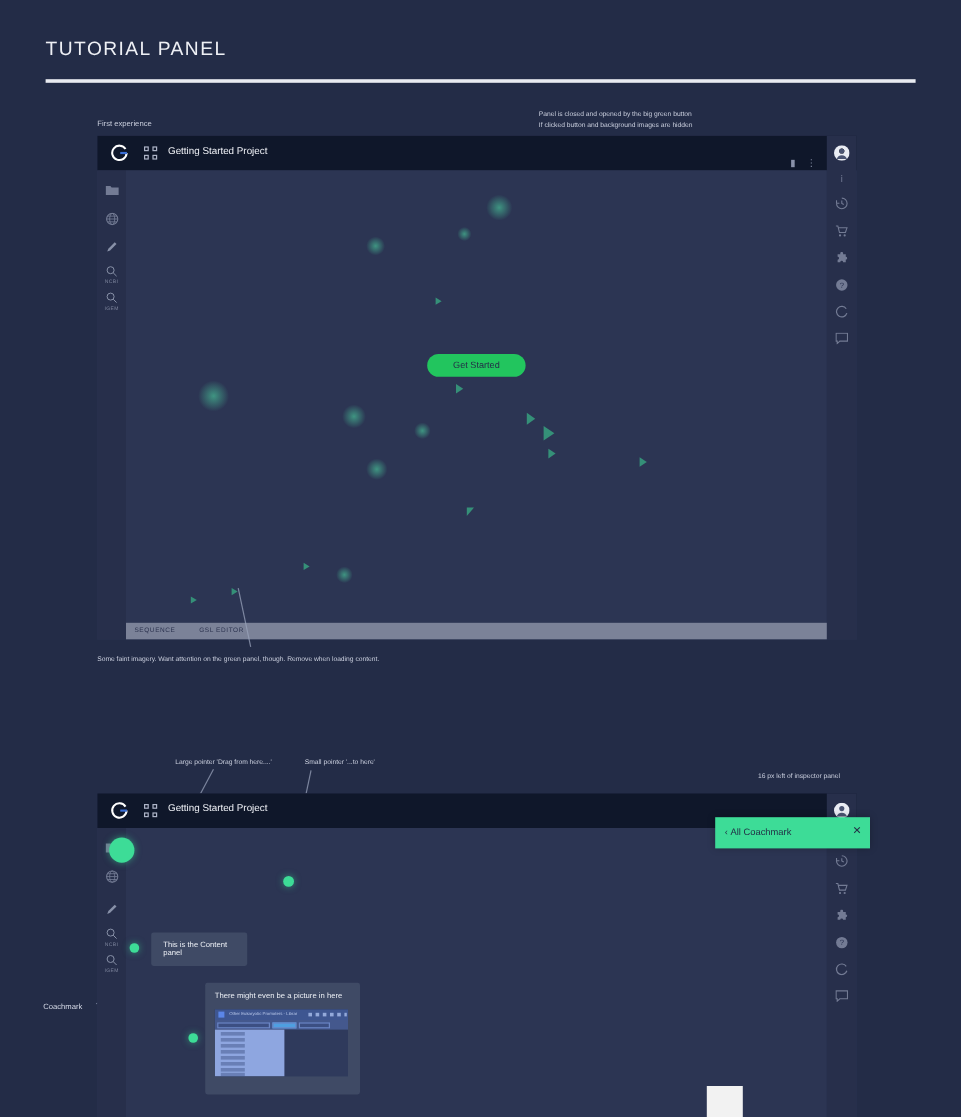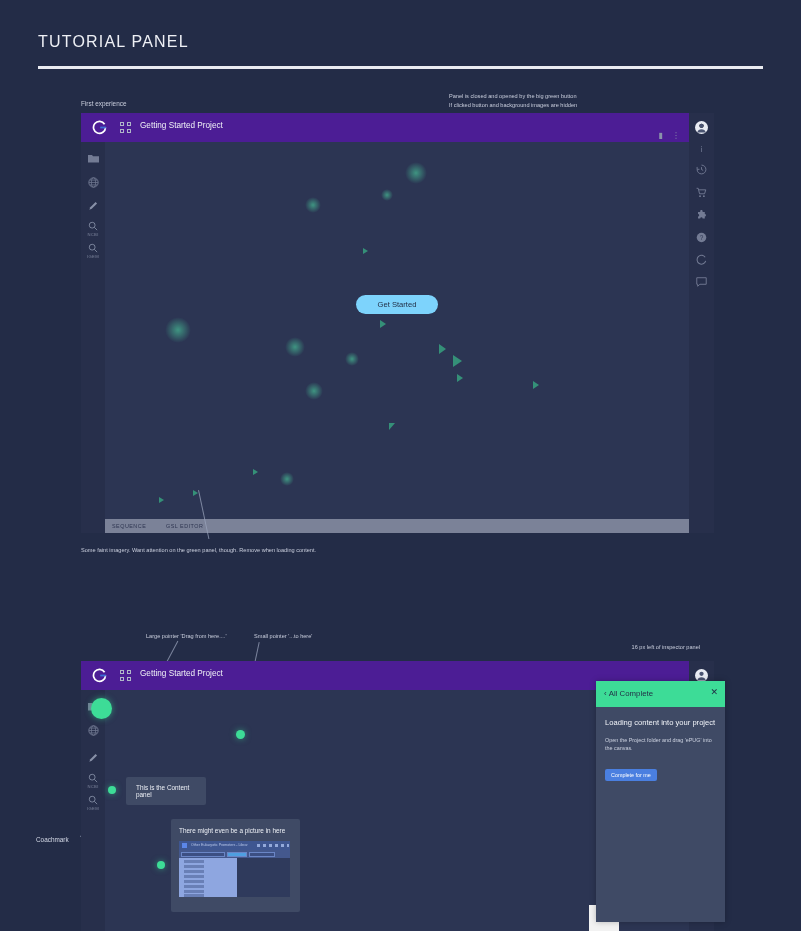--- a/index.html
+++ b/index.html
@@ -38,21 +38,21 @@
   }
 
   
   .app {
     position: absolute;
     background: #2b3452;
     overflow: hidden;
   }
   .app-top {
     position: absolute; left: 0; top: 0; right: 0; height: 29px;
-    background: #4c1d95;
+    background: #0f172a;
   }
   .logo {
     position: absolute; left: 11px; top: 7px; width: 15px; height: 15px;
   }
   .logo svg { display: block; }
   .grid-icon { position: absolute; left: 39px; top: 9px; width: 12px; height: 12px; }
   .grid-icon i {
     position: absolute; width: 4px; height: 4px;
     border: 1px solid #aeb5c8; background: transparent;
   }
@@ -94,21 +94,21 @@
   .canvas-art { position: absolute; inset: 0; opacity: .55; }
   .blob { position: absolute; border-radius: 50%; }
   .tri { position: absolute; width: 0; height: 0; }
 
   .welcome {
     position: absolute; left: 0; right: 0; top: 122px;
     text-align: center; font-size: 11.5px; color: #f3f5f9; letter-spacing: .2px;
   }
   .cta {
     position: absolute; left: 50%; top: 153px; transform: translateX(-50%);
-    background: #7dd3fc; color: #233047;
+    background: #22c55e; color: #233047;
     font-size: 7.6px; border: none; border-radius: 20px;
     width: 82px; height: 19px; cursor: pointer;
   }
 
   .statusbar {
     position: absolute; left: 24px; right: 25px; bottom: 0; height: 14px;
     background: #7b8298;
   }
   .statusbar span {
     position: absolute; top: 4px; font-size: 5.4px; letter-spacing: .5px; color: #2d3450;
@@ -471,24 +471,19 @@
         <u></u>
         <u></u>
 
       </div>
     </div>
   </div>
 
   <div class="tut" style="left:596px; top:681px;">
     <div class="tut-head">
       <div class="tut-back">
-        <span>‹&nbsp;</span><span>All Complete</span>
+        <span>‹&nbsp;</span><span>All Coachmark</span>
       </div>
       <div class="tut-x">✕</div>
     </div>
-    <div class="tut-body">
-      <div class="tut-title">Loading content into your project</div>
-      <div class="tut-text">Open the Project folder and drag 'ePUG' into the canvas.</div>
-      <button class="tut-cta">Complete for me</button>
-    </div>
   </div>
 
 </div>
 
 </body></html>

